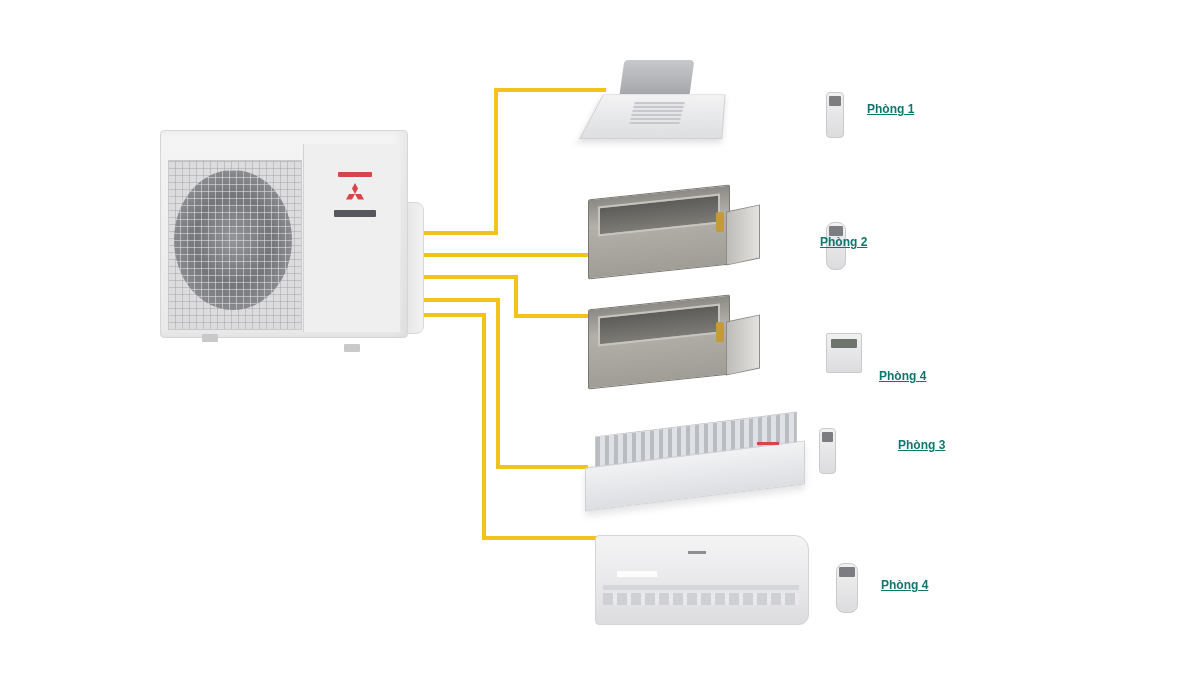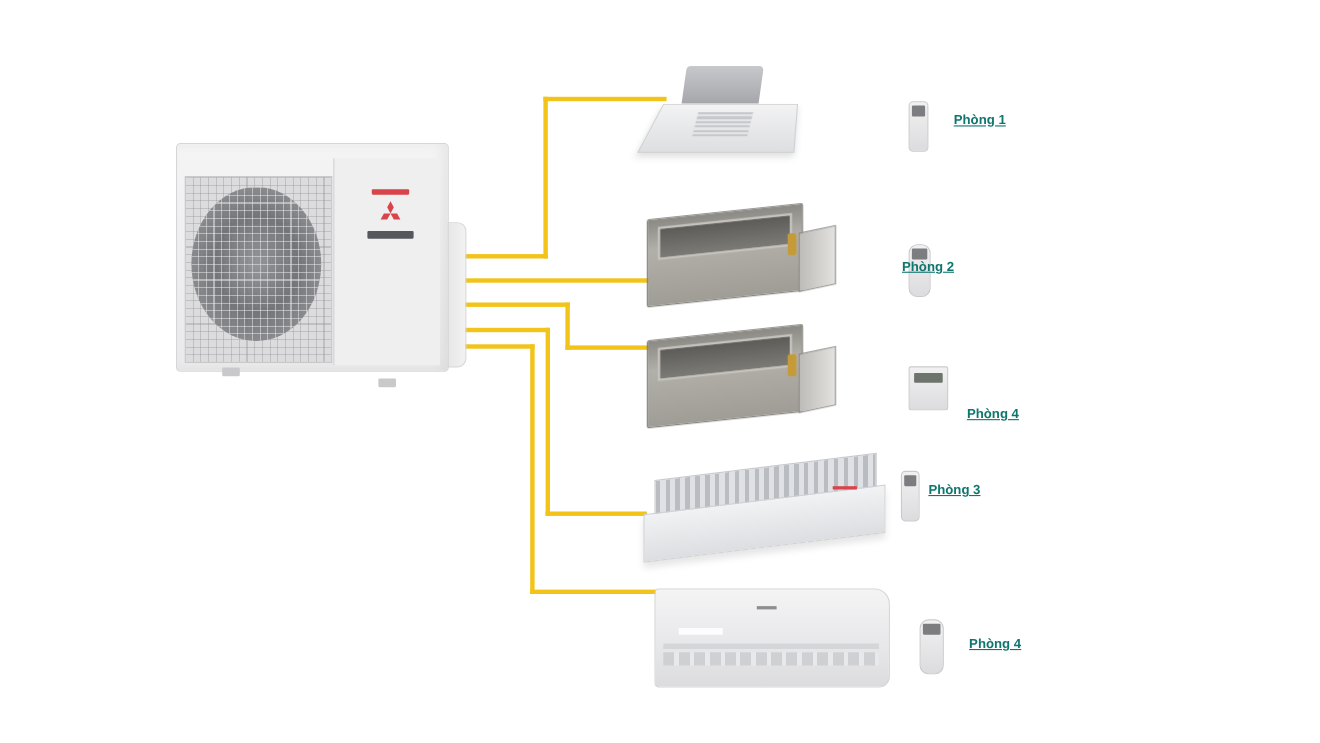--- a/index.html
+++ b/index.html
@@ -249,15 +249,15 @@
   <div class="remote r3">
       <div class="screen"></div>
     </div>
   <div class="remote r5">
       <div class="screen"></div>
     </div>
 
   <span class="room-label" style="left:867px; top:102px;">Phòng 1</span>
   <span class="room-label" style="left:820px; top:235px;">Phòng 2</span>
   <span class="room-label" style="left:879px; top:345px;margin-top:24px;">Phòng 4</span>
-  <span class="room-label" style="left:832px; top:438px;padding-left:12px;">Phòng 3</span>
+  <span class="room-label" style="left:886px; top:438px;padding-left:12px;">Phòng 3</span>
   <span class="room-label" style="left:881px; top:578px;">Phòng 4</span>
 </div>
 
 </body></html>

